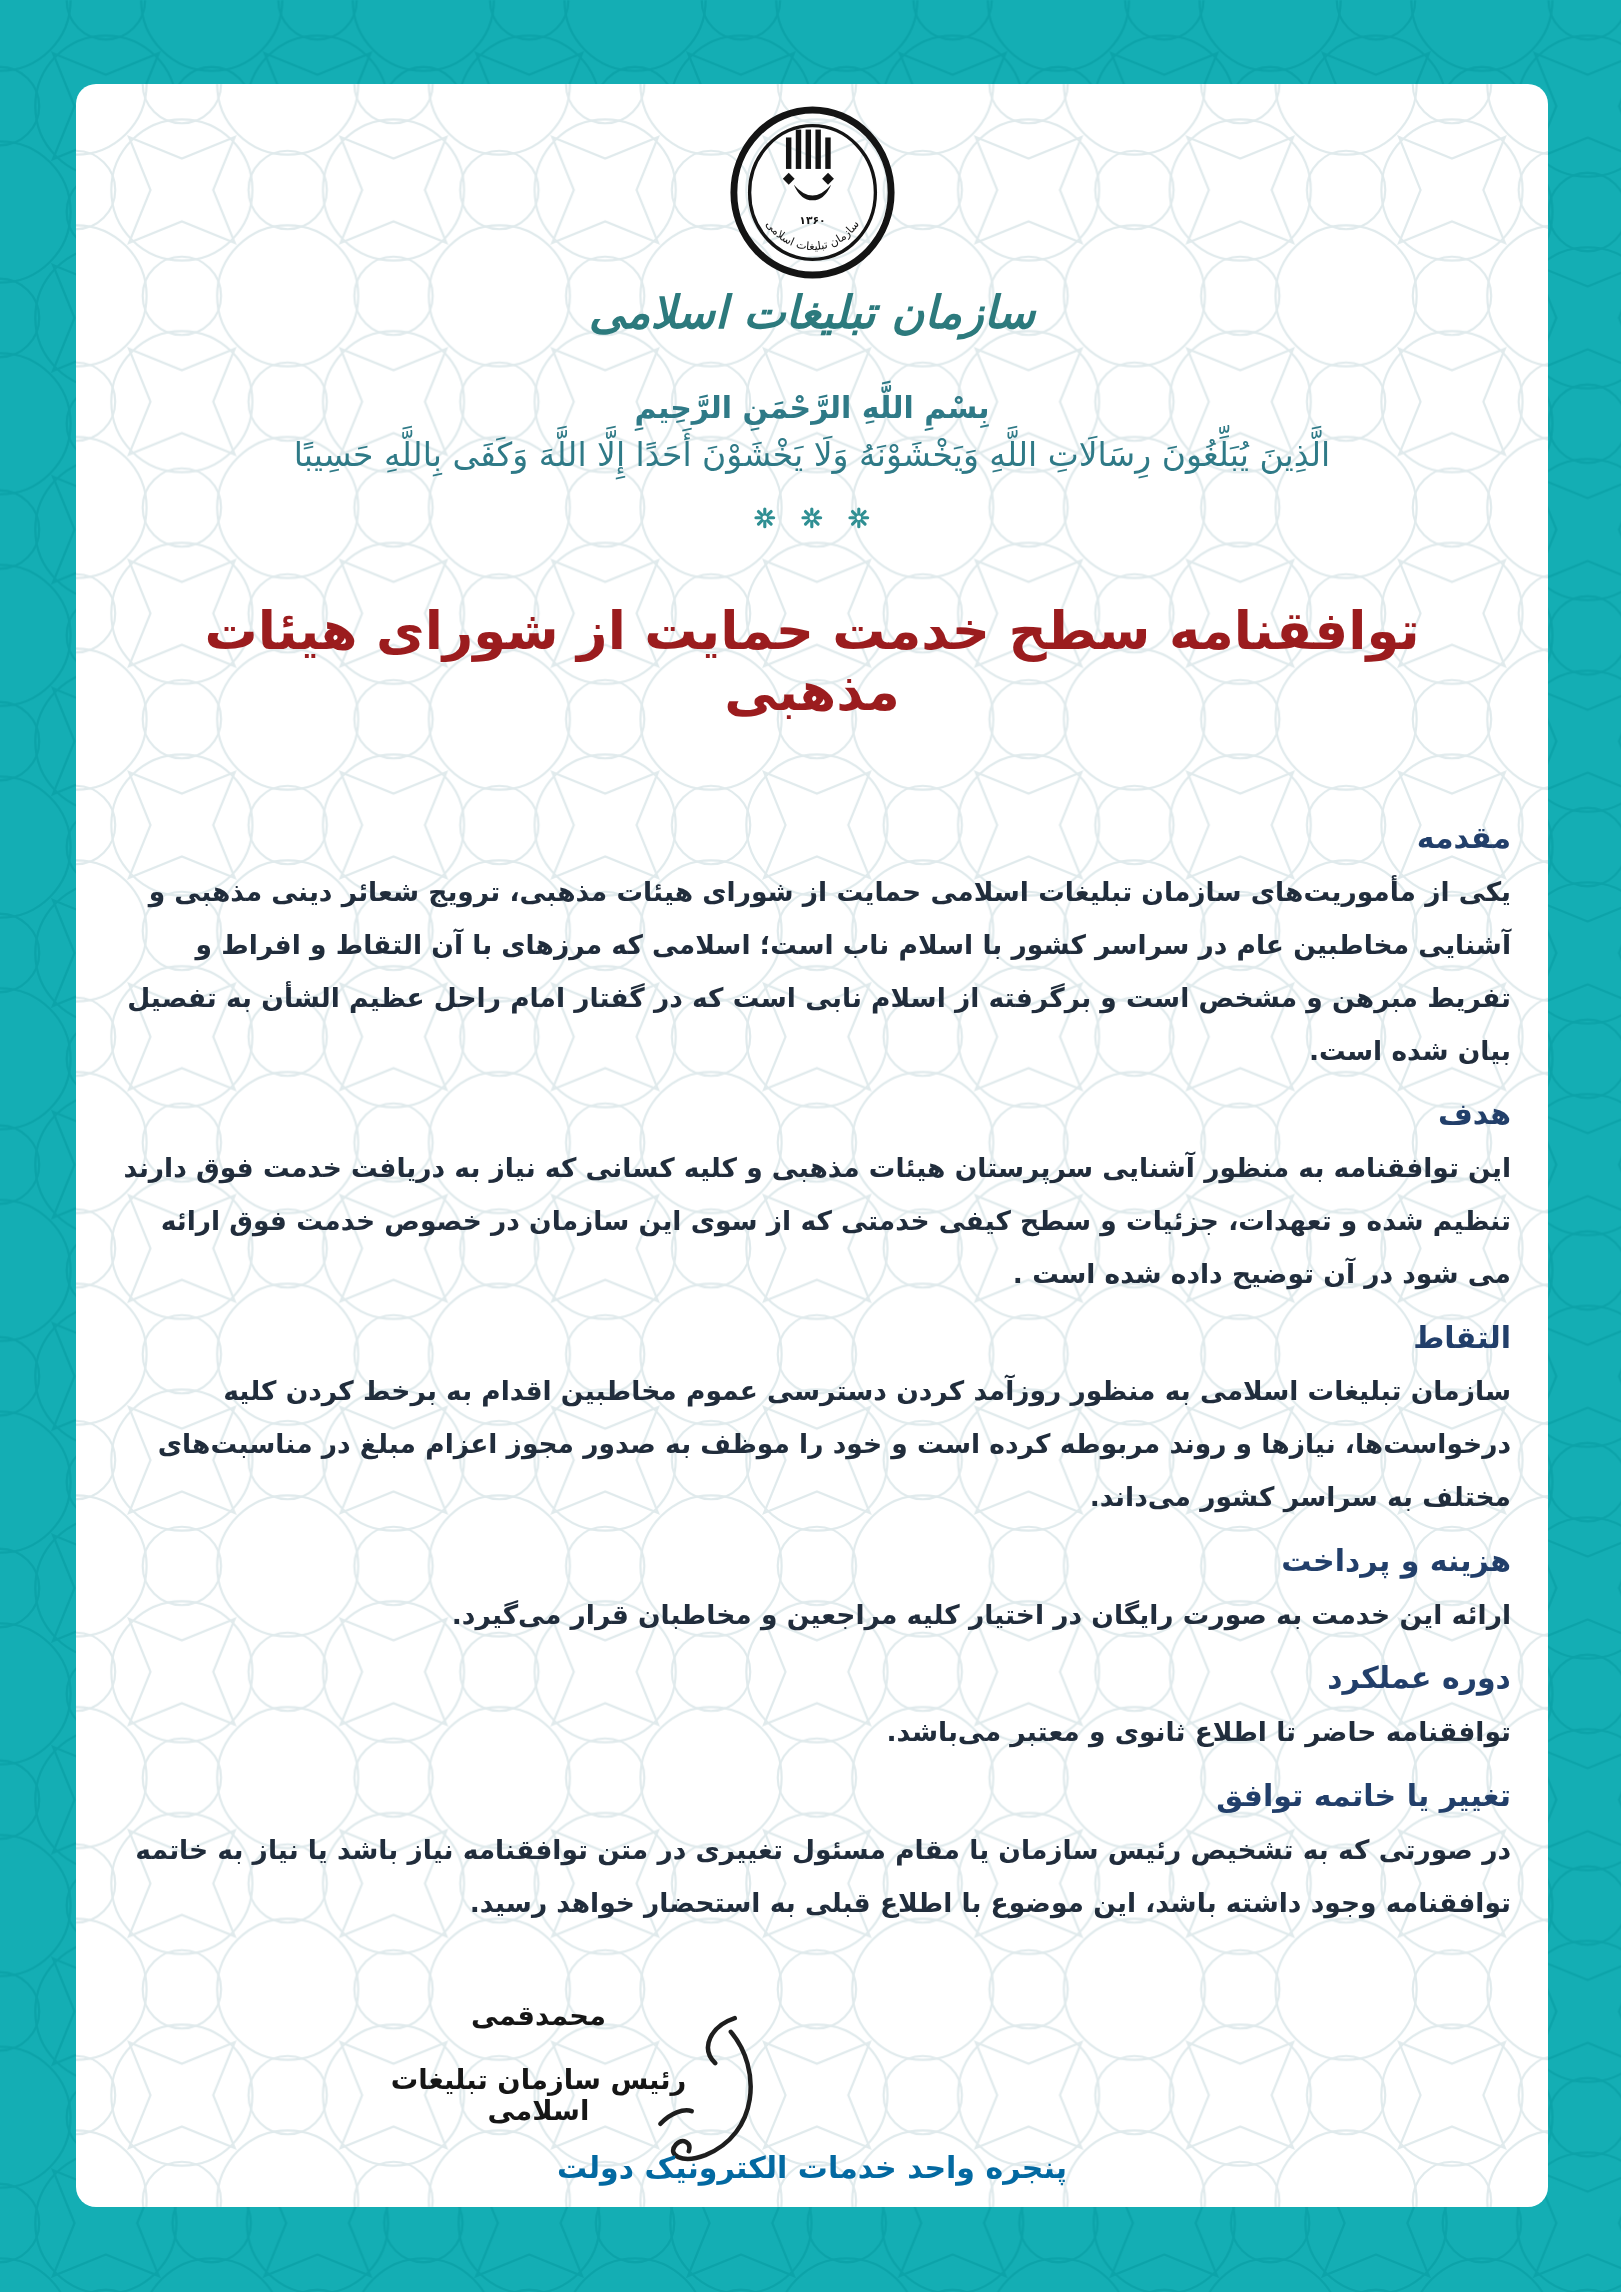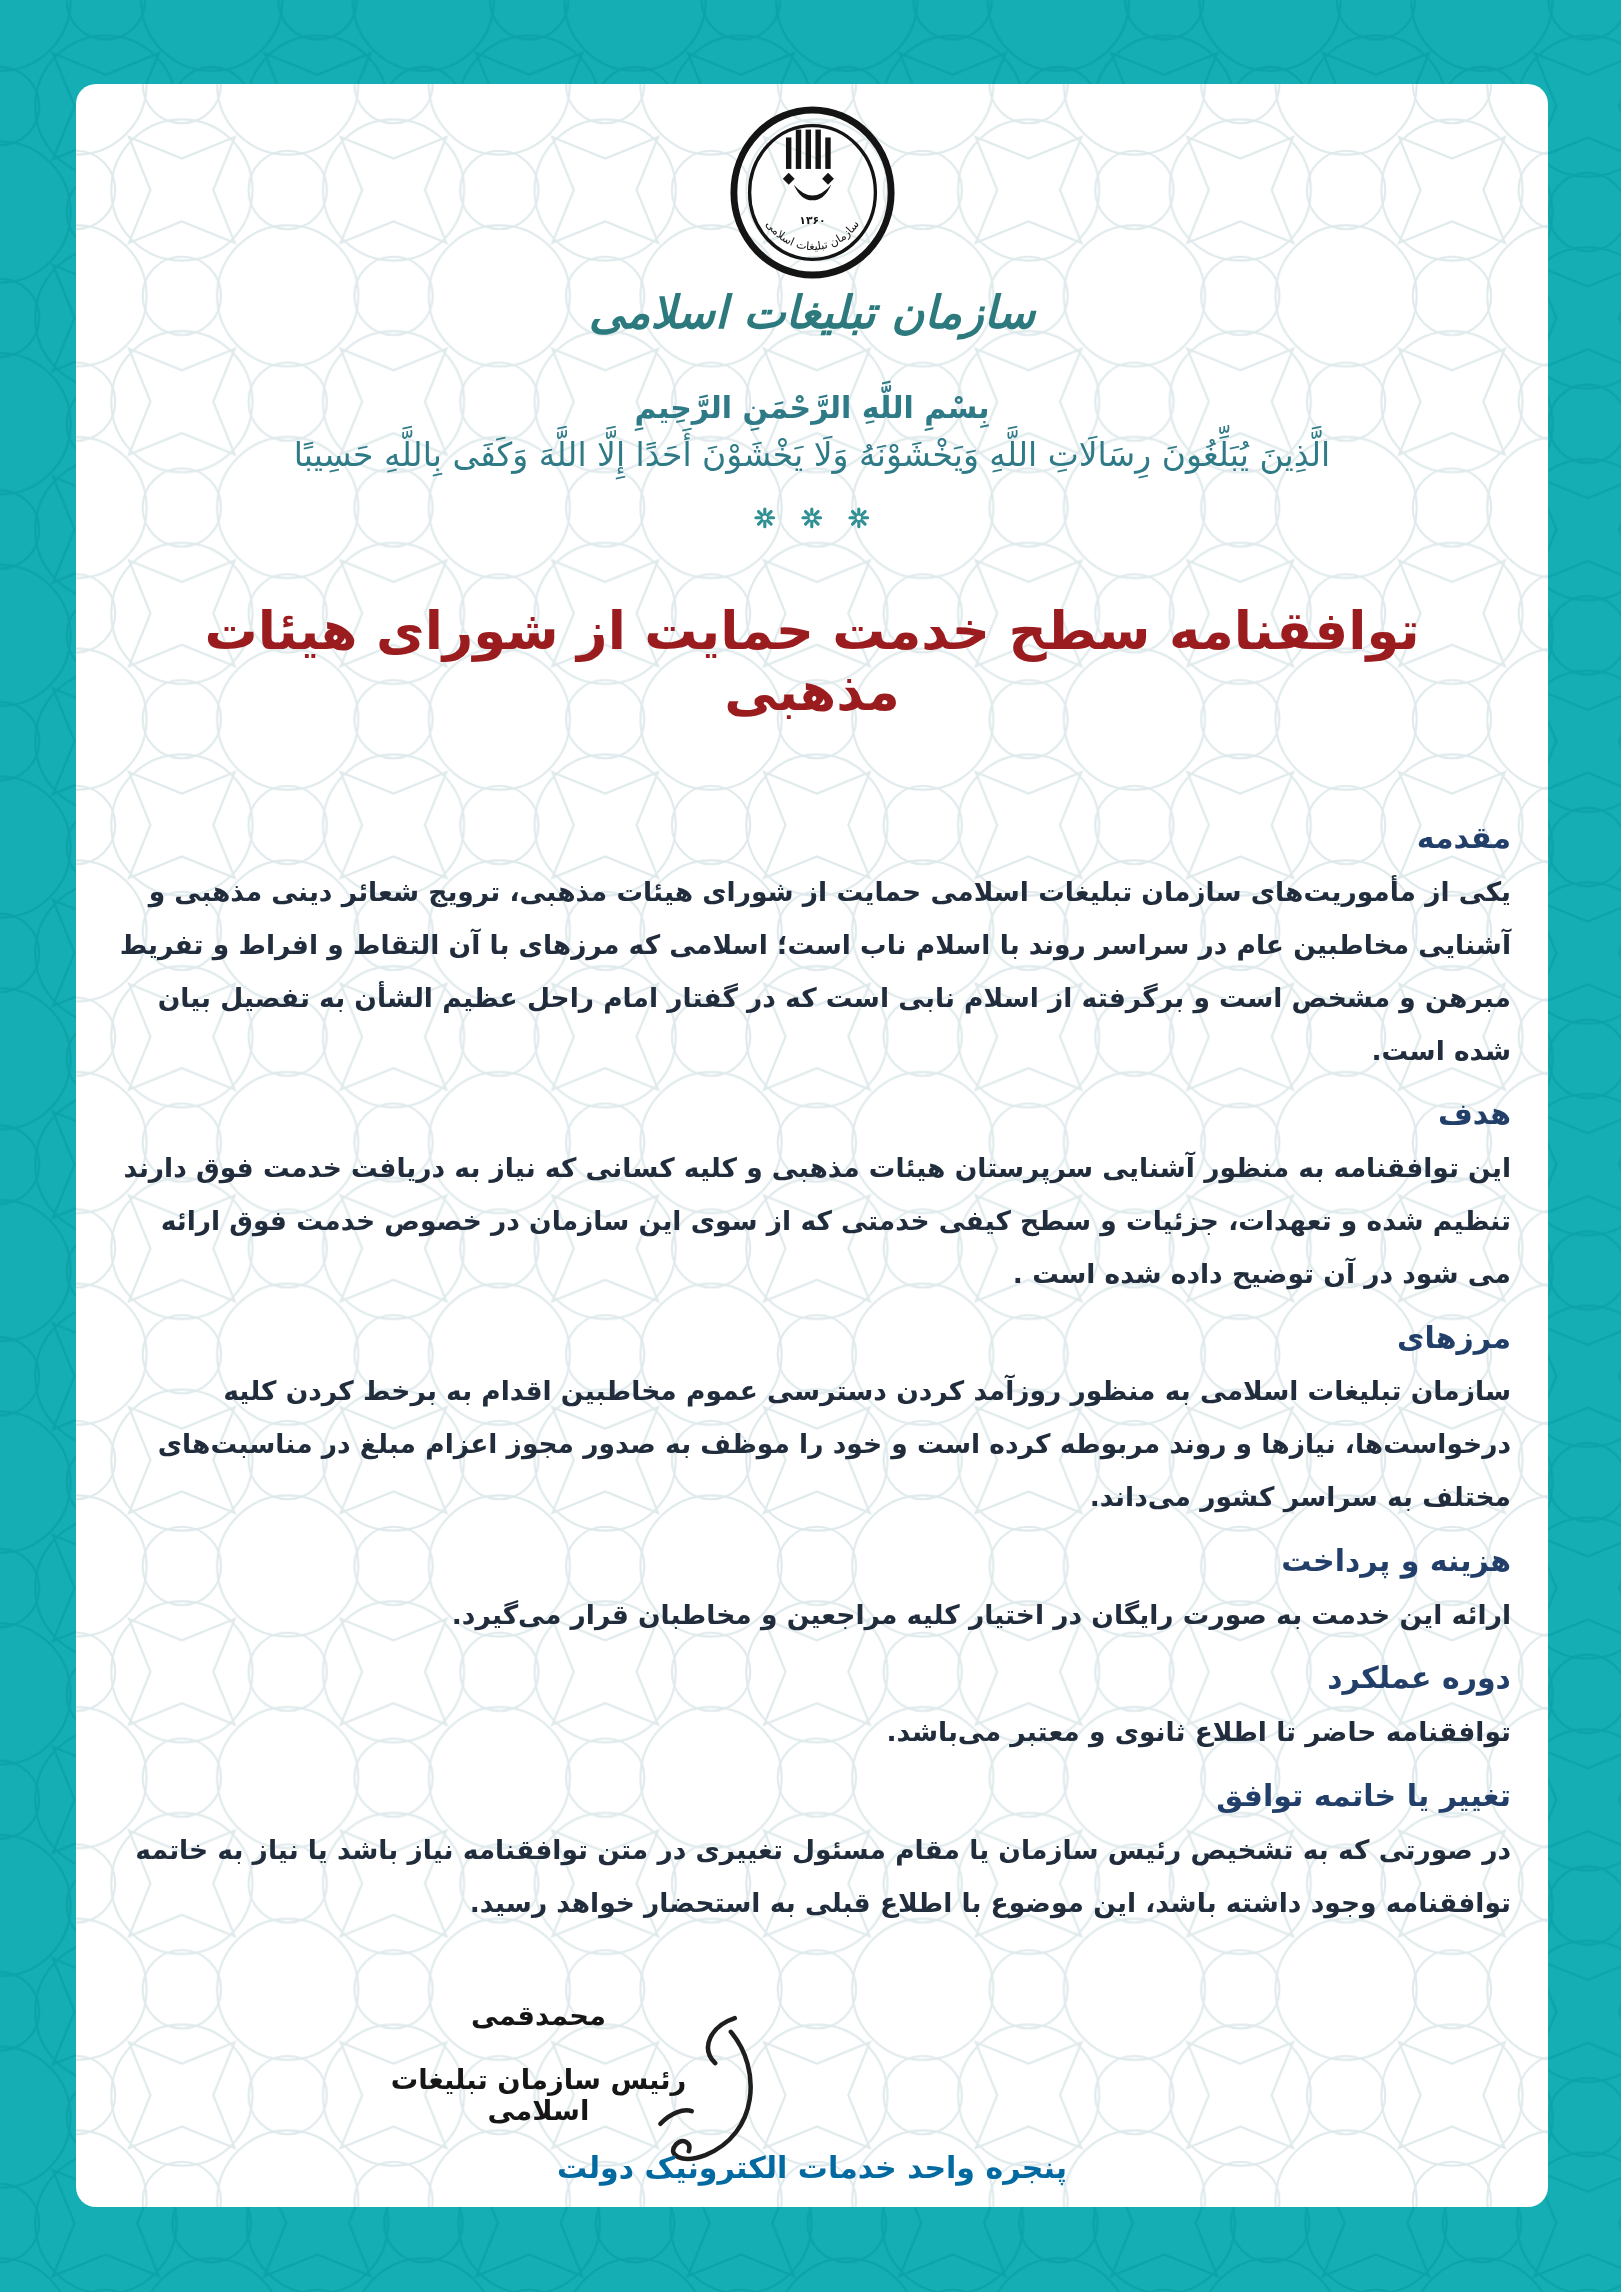--- a/index.html
+++ b/index.html
@@ -205,30 +205,30 @@
             <circle cx="11" cy="11" r="2.4" fill="#ffffff"></circle>
           </svg>
       </div>
 
       <div class="doc-title center">توافقنامه سطح خدمت حمایت از شورای هیئات مذهبی</div>
 
       <div class="sections">
 
         <div class="section">
           <h2 class="section-heading">مقدمه</h2>
-          <p class="section-body">یکی از مأموریت‌های سازمان تبلیغات اسلامی حمایت از شورای هیئات مذهبی، ترویج شعائر دینی مذهبی و آشنایی مخاطبین عام در سراسر روند با اسلام ناب است؛ اسلامی که مرزهای با آن التقاط و افراط و تفریط مبرهن و مشخص است و برگرفته از اسلام نابی است که در گفتار امام راحل عظیم الشأن به تفصیل بیان شده است.</p>
+          <p class="section-body">یکی از مأموریت‌های سازمان تبلیغات اسلامی حمایت از شورای هیئات مذهبی، ترویج شعائر دینی مذهبی و آشنایی مخاطبین عام در سراسر کشور با اسلام ناب است؛ اسلامی که مرزهای با آن التقاط و افراط و تفریط مبرهن و مشخص است و برگرفته از اسلام نابی است که در گفتار امام راحل عظیم الشأن به تفصیل بیان شده است.</p>
         </div>
 
         <div class="section">
           <h2 class="section-heading">هدف</h2>
           <p class="section-body">این توافقنامه به منظور آشنایی سرپرستان هیئات مذهبی و کلیه کسانی که نیاز به دریافت خدمت فوق دارند تنظیم شده و تعهدات، جزئیات و سطح کیفی خدمتی که از سوی این سازمان در خصوص خدمت فوق ارائه می شود در آن توضیح داده شده است .</p>
         </div>
 
         <div class="section">
-          <h2 class="section-heading">مرزهای</h2>
+          <h2 class="section-heading">التقاط</h2>
           <p class="section-body">سازمان تبلیغات اسلامی به منظور روزآمد کردن دسترسی عموم مخاطبین اقدام به برخط کردن کلیه درخواست‌ها، نیازها و روند مربوطه کرده است و خود را موظف به صدور مجوز اعزام مبلغ در مناسبت‌های مختلف به سراسر کشور می‌داند.</p>
         </div>
 
         <div class="section">
           <h2 class="section-heading">هزینه و پرداخت</h2>
           <p class="section-body">ارائه این خدمت به صورت رایگان در اختیار کلیه مراجعین و مخاطبان قرار می‌گیرد.</p>
         </div>
 
         <div class="section">
           <h2 class="section-heading">دوره عملکرد</h2>

